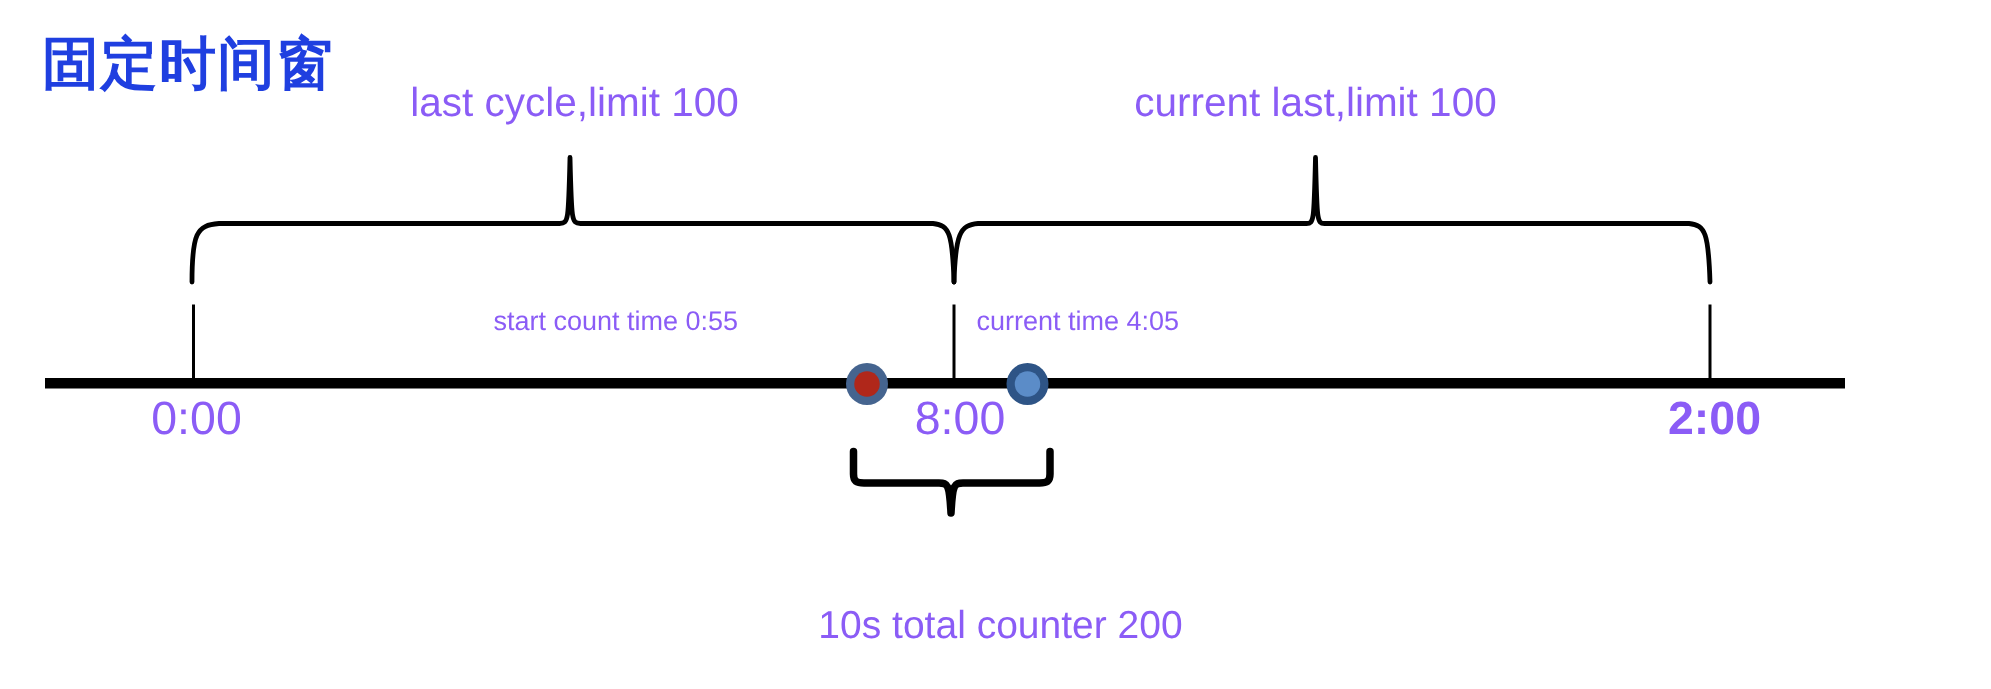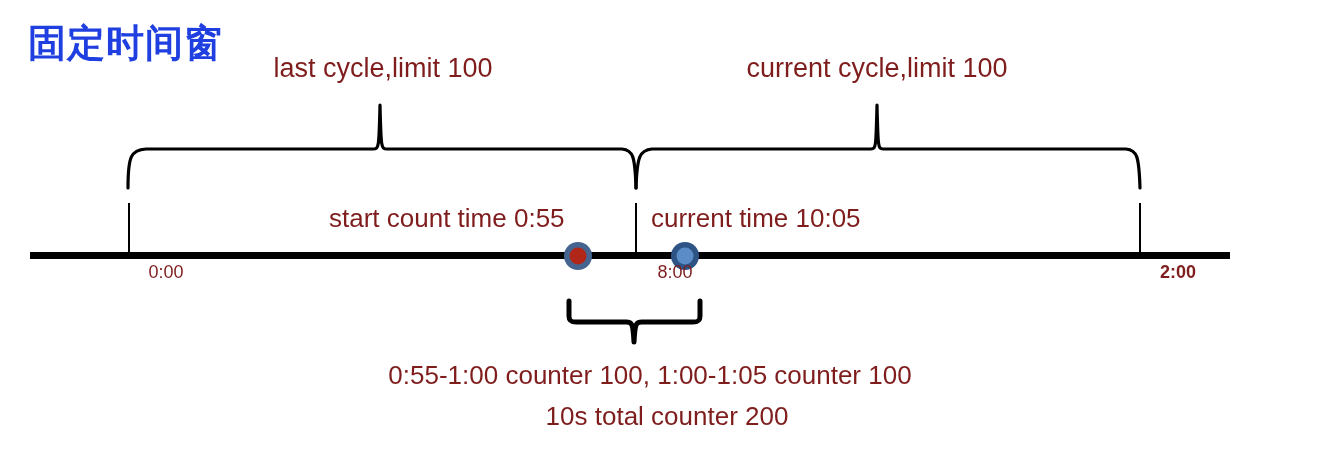--- a/index.html
+++ b/index.html
@@ -22,48 +22,47 @@
   #diagram-svg {
     position: absolute;
     left: 0;
     top: 0;
     width: 1327px;
     height: 459px;
   }
   .lbl {
     position: absolute;
     white-space: nowrap;
-    color: #7f1d1d;
+    color: #8b5cf6;
     font-family: "Liberation Sans", sans-serif;
     line-height: 1;
   }
   .lbl-center {
     transform: translateX(-50%);
     text-align: center;
   }
   #title {
     left: 28px;
     top: 24px;
     font-size: 38px;
     font-weight: 700;
     color: #1f3fe0;
     letter-spacing: 1px;
   }
   .cycle-label {
     font-size: 27px;
     top: 55px;
   }
   .time-note {
-    font-size: 26px;
+    font-size: 18px;
     top: 205px;
   }
   .axis-tick-label {
-    font-size: 18px;
+    font-size: 31px;
     top: 263px;
-    margin-left: 35px;
   }
   .summary-line {
     font-size: 26px;
   }
   #summary-1 { top: 362px; }
   #summary-2 { top: 403px; }
 </style>
 </head>
 <body>
 
@@ -114,29 +113,28 @@
              L 693,322
              C 698,322 700,321 700,316
              L 700,301" fill="none" stroke="#000000" stroke-width="5" stroke-linecap="round" stroke-linejoin="round"></path>
 
   </svg>
 
   <div class="lbl" id="title">固定时间窗</div>
 
   <div class="lbl lbl-center cycle-label" style="left:383px;">last cycle,limit 100</div>
 
-  <div class="lbl lbl-center cycle-label" style="left:877px;">current cycle,limit 100</div>
+  <div class="lbl lbl-center cycle-label" style="left:877px;">current last,limit 100</div>
 
   <div class="lbl time-note" style="left:329px;">start count time 0:55</div>
 
-  <div class="lbl time-note" style="left:651px;">current time 10:05</div>
+  <div class="lbl time-note" style="left:651px;">current time 4:05</div>
 
   <div class="lbl lbl-center axis-tick-label" style="left:131px;">0:00</div>
 
   <div class="lbl lbl-center axis-tick-label" style="left:640px;">8:00</div>
 
   <div class="lbl lbl-center axis-tick-label" style="left:1143px;font-weight:bold;">2:00</div>
 
-  <div class="lbl lbl-center summary-line" id="summary-1" style="left:650px;">0:55-1:00 counter 100, 1:00-1:05 counter 100</div>
 
   <div class="lbl lbl-center summary-line" id="summary-2" style="left:637px;margin-left:30px;">10s total counter 200</div>
 
 </div>
 
 </body></html>

